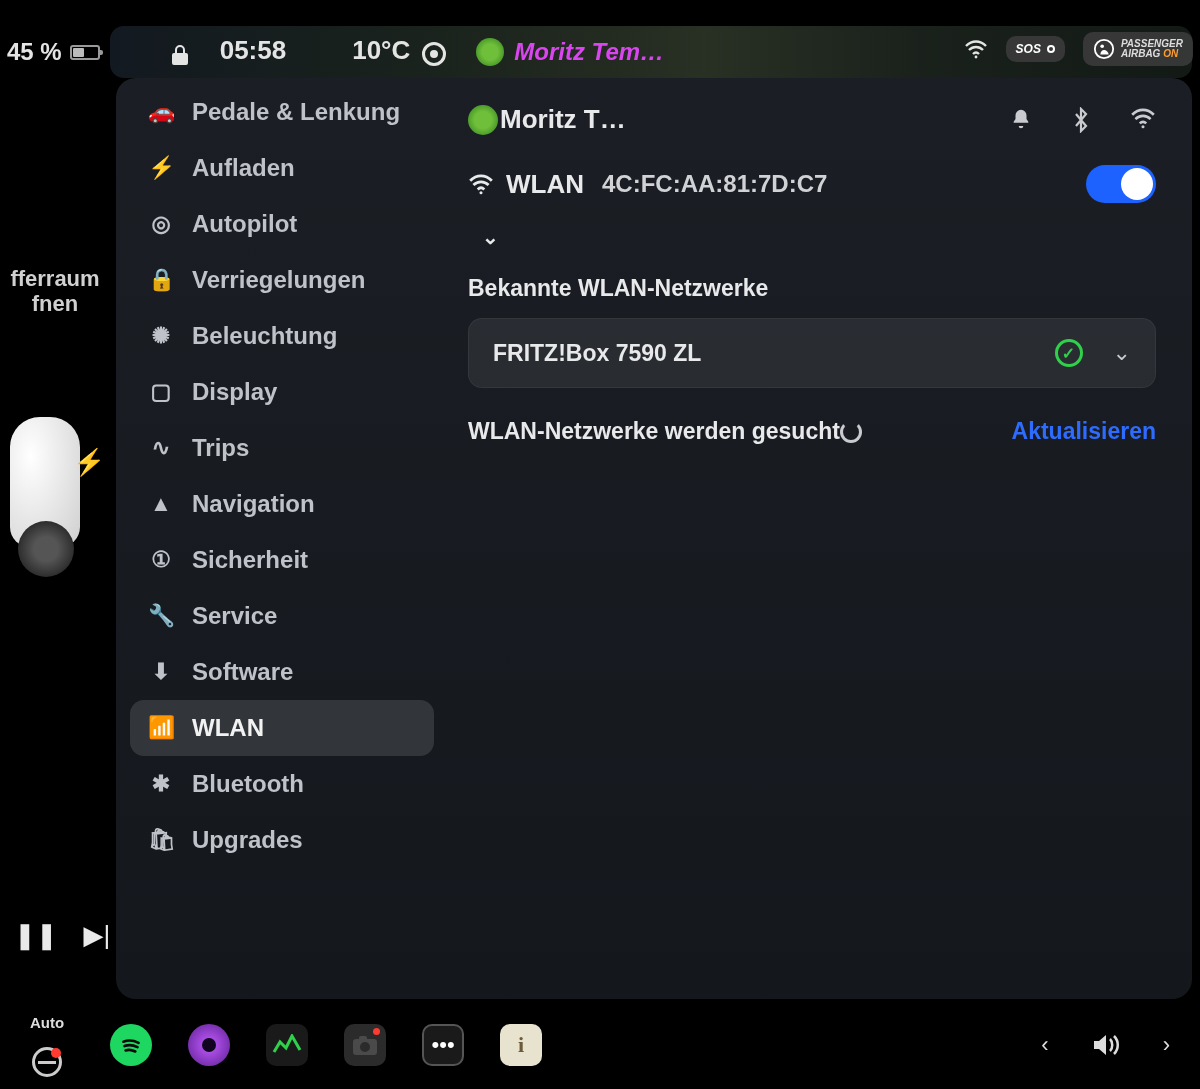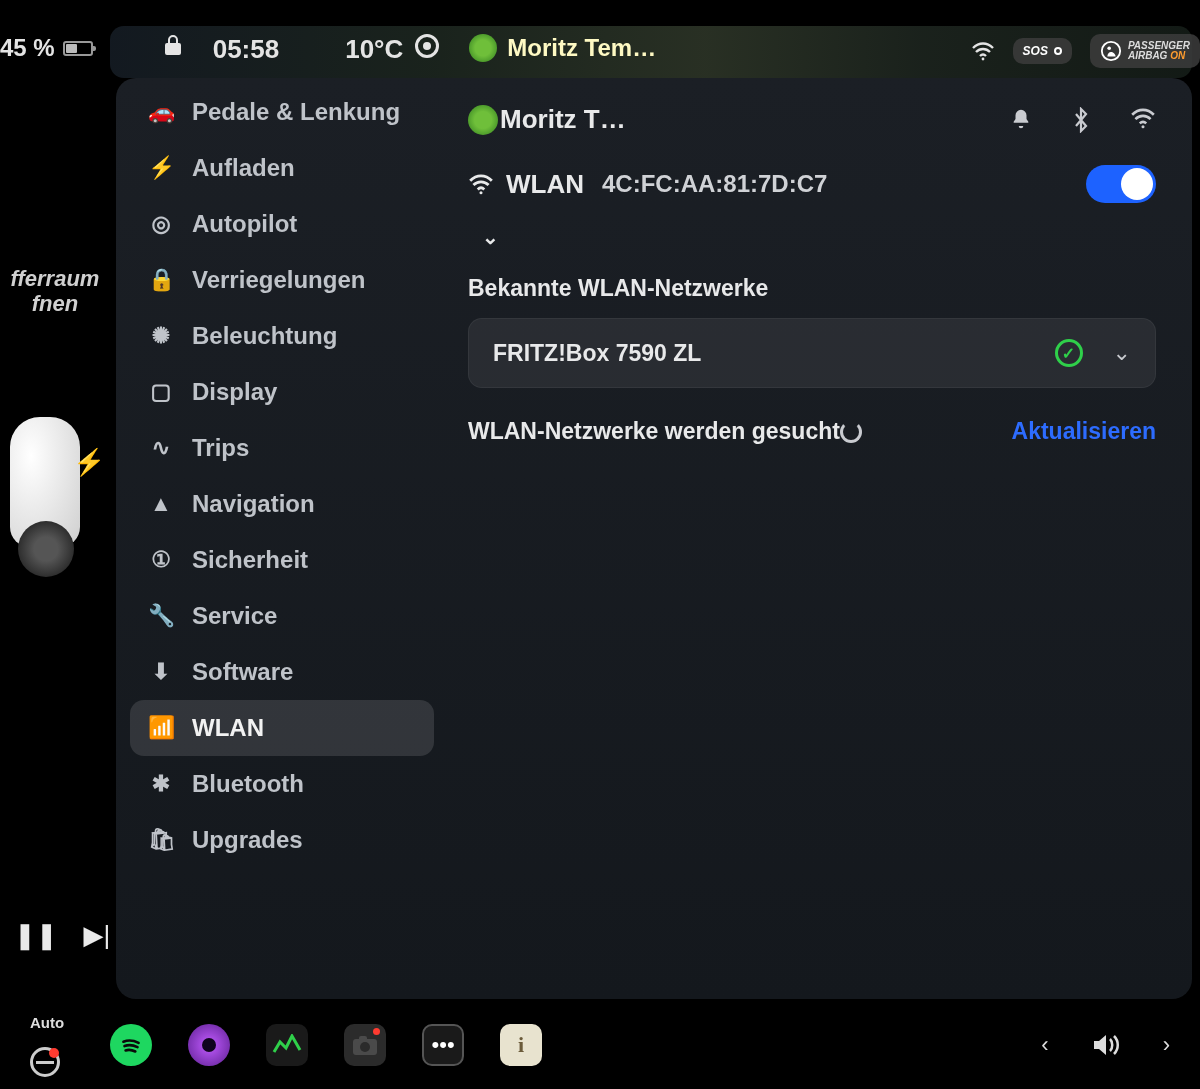--- a/index.html
+++ b/index.html
@@ -1,37 +1,37 @@
 <!DOCTYPE html>
 <html><head>
 <meta charset="utf-8">
 <style>
   * { margin:0; padding:0; box-sizing:border-box; font-family:-apple-system,BlinkMacSystemFont,"Helvetica Neue",Arial,sans-serif; -webkit-font-smoothing:antialiased; }
   body { background:#000; width:1200px; height:1089px; overflow:hidden; position:relative; color:#fff; }
-  .statusbar { position:absolute; top:34px; left:0; right:0; height:52px; display:flex; align-items:flex-start; padding:0 0; }
+  .statusbar { position:absolute; top:14px; left:0; right:0; height:52px; display:flex; align-items:flex-end; padding:0 7px; }
   .sb-battery { font-size:24px; font-weight:600; color:#e4e4e4; display:flex; align-items:center; gap:8px; }
   .bat-icon { width:30px; height:15px; border:2px solid #999; border-radius:3px; position:relative; }
   .bat-icon::after { content:""; position:absolute; right:-5px; top:3px; width:3px; height:5px; background:#999; border-radius:0 2px 2px 0; }
   .bat-fill { position:absolute; left:1px; top:1px; bottom:1px; width:45%; background:#bbb; border-radius:1px; }
   .sb-lock { margin-left:70px; color:#e4e4e4; }
   .sb-time { margin-left:30px; font-size:26px; font-weight:600; color:#e4e4e4; }
   .sb-temp { margin-left:66px; font-size:26px; font-weight:600; color:#e4e4e4; }
   .sb-circle { margin-left:12px; width:24px; height:24px; border:3px solid #e4e4e4; border-radius:50%; display:flex; align-items:center; justify-content:center; }
   .sb-circle::after{content:"";width:8px;height:8px;background:#e4e4e4;border-radius:50%;}
   .sb-profile { margin-left:30px; display:flex; align-items:center; gap:10px; }
   .avatar { width:28px; height:28px; border-radius:50%; background:radial-gradient(circle,#6fbf3a 40%,#2d7a1e); }
-  .sb-profile-name { font-size:24px; font-weight:600; color:#fef9c3; }
+  .sb-profile-name { font-size:24px; font-weight:600; color:#d946ef;font-style:italic; }
   .sb-right { margin-left:auto; display:flex; align-items:center; gap:18px;font-style:italic; }
   .badge { background:rgba(60,60,60,.85); border-radius:10px; padding:6px 10px; display:flex; align-items:center; gap:6px; font-size:12px; font-weight:700; }
   .airbag-badge { line-height:1; }
   .airbag-badge small{display:block;font-size:10px;color:#ddd;}
   .airbag-on{color:#ff9d2f;}
   .map-strip{position:absolute;top:26px;left:110px;right:8px;height:52px;background:linear-gradient(90deg,#2a3848,#394d3f 30%,#5a6a4f 55%,#3a4a3e 75%,#2a3a30);border-radius:14px;opacity:.45;z-index:-1;}
   .left-col{position:absolute;left:0;top:86px;bottom:98px;width:110px;display:flex;flex-direction:column;align-items:center;color:#d0d0d0;}
-  .trunk-label{margin-top:180px;font-size:22px;font-weight:600;line-height:1.15;text-align:center;font-style:italic;}
+  .trunk-label{margin-top:180px;font-size:22px;font-weight:600;line-height:1.15;text-align:center;}
   .car-img{margin-top:70px;width:90px;height:190px;position:relative;}
   .car-body{position:absolute;left:0;top:30px;width:70px;height:130px;background:radial-gradient(ellipse at 30% 30%,#fff,#cfcfcf);border-radius:30px 30px 20px 20px;}
   .car-bolt{position:absolute;right:-6px;top:60px;font-size:26px;color:#fff;}
   .car-wheel{position:absolute;left:8px;bottom:0;width:56px;height:56px;border-radius:50%;background:radial-gradient(circle,#555 30%,#111);}
   .media-ctrl{position:absolute;left:14px;bottom:0px;display:flex;gap:26px;align-items:center;}
   .media-btn{font-size:26px;color:#eaeaea;}
   .panel{position:absolute;left:116px;right:8px;top:78px;bottom:90px;background:linear-gradient(180deg,#1b1f25,#14181d);border-radius:20px;display:flex;overflow:hidden;}
   .sidebar{width:332px;padding:6px 14px 20px 14px;}
   .sb-item{display:flex;align-items:center;gap:18px;padding:14px 18px;border-radius:14px;color:#bfc3c9;font-size:24px;font-weight:600;cursor:pointer;}
   .sb-item .icn{width:26px;text-align:center;font-size:22px;color:#bfc3c9;}
@@ -50,21 +50,21 @@
   .hidden-net .chev{margin-left:14px;font-size:20px;}
   .section-head{font-size:23px;font-weight:700;margin-bottom:16px;}
   .net-card{background:rgba(255,255,255,.07);border:1px solid rgba(255,255,255,.05);border-radius:14px;padding:20px 24px;display:flex;align-items:center;margin-bottom:30px;}
   .net-name{font-size:23px;font-weight:700;}
   .net-right{margin-left:auto;display:flex;align-items:center;gap:30px;}
   .check-icn{width:28px;height:28px;border:3px solid #2fd04a;border-radius:50%;display:flex;align-items:center;justify-content:center;color:#2fd04a;font-size:16px;font-weight:900;}
   .scan-row{display:flex;align-items:center;gap:0;font-size:23px;font-weight:700;}
   .spinner{width:22px;height:22px;border:3px solid #c9cbd0;border-top-color:transparent;border-radius:50%;}
   .refresh{margin-left:auto;color:#2d6cff;font-weight:700;}
   .dock{position:absolute;left:0;right:0;bottom:0;height:88px;display:flex;align-items:center;padding:0 30px;}
-  .dock-left{display:flex;flex-direction:column;align-items:flex-start;gap:16px;}
+  .dock-left{display:flex;flex-direction:column;align-items:center;gap:16px;}
   .dock-auto{font-size:15px;color:#ddd;font-weight:600;}
   .wheel-icn{width:30px;height:30px;border:3px solid #ccc;border-radius:50%;position:relative;}
   .wheel-icn::after{content:"";position:absolute;left:3px;right:3px;top:11px;height:3px;background:#ccc;}
   .wheel-dot{position:absolute;right:-2px;top:-2px;width:10px;height:10px;background:#ff3b30;border-radius:50%;}
   .dock-apps{display:flex;gap:36px;margin-left:46px;align-items:center;}
   .app{width:42px;height:42px;border-radius:10px;display:flex;align-items:center;justify-content:center;font-size:22px;}
   .app.spotify{background:#1ed760;border-radius:50%;}
   .app.purple{background:radial-gradient(circle,#c25cff,#5b1e8f);border-radius:50%;}
   .app.stocks{background:#1a1a1a;}
   .app.camera{background:#2b2b2b;}

